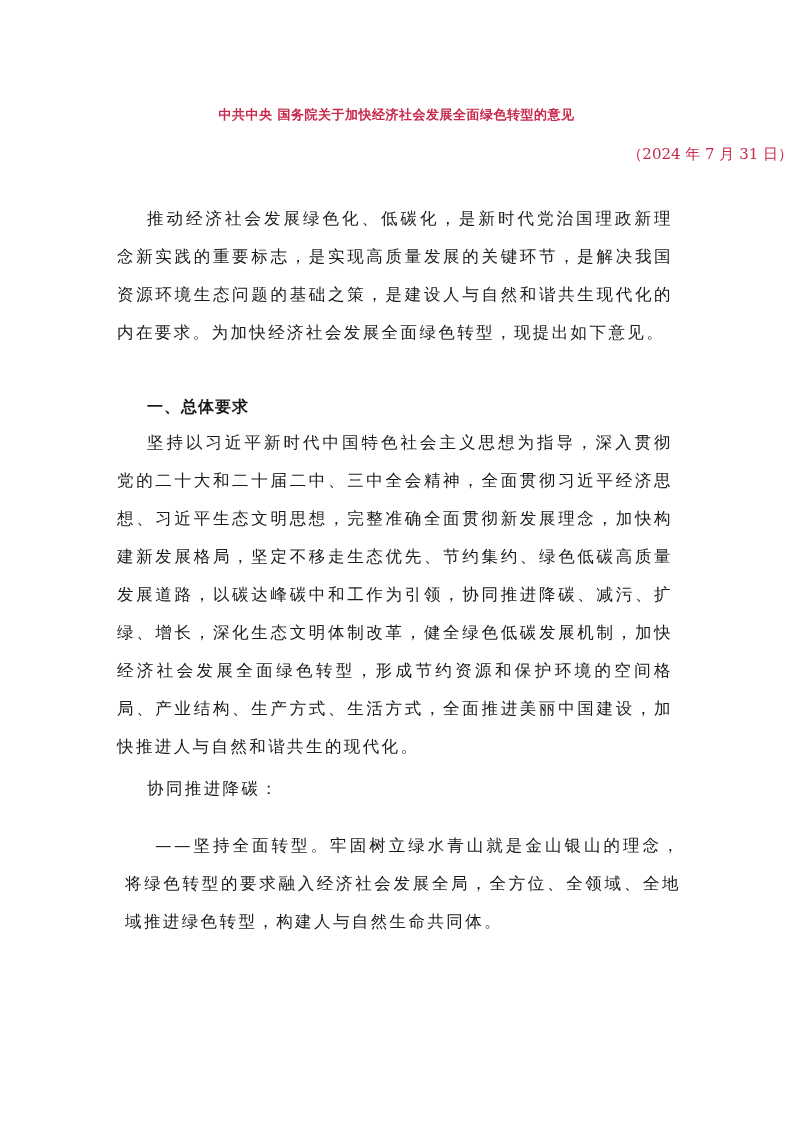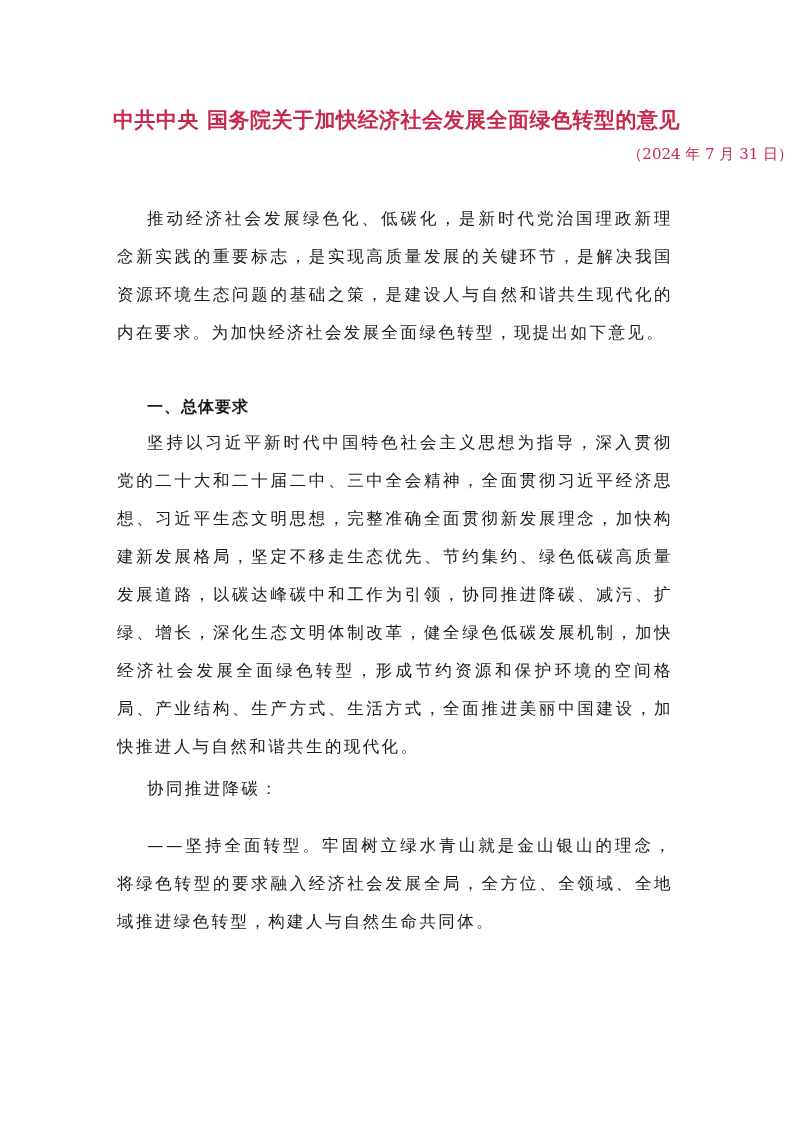--- a/index.html
+++ b/index.html
@@ -1,20 +1,20 @@
 <!DOCTYPE html>
 <html><head>
 <meta charset="utf-8">
 <style>
   html, body { margin: 0; padding: 0; background: #ffffff; }
   body { width: 793px; height: 1122px; position: relative; overflow: hidden;
          font-family: "DejaVu Sans", "Liberation Sans", sans-serif; color: #1a1a1a; }
   .page { position: absolute; left: 0; top: 0; width: 793px; height: 1122px; background: #fff; }
   .title { position: absolute; left: 0; width: 793px; top: 106px; text-align: center;
-           font-size: 21px; font-weight: bold; color: #c8284a; letter-spacing: 0.5px; }
+           font-size: 13px; font-weight: bold; color: #c8284a; letter-spacing: 0.5px; }
   .date { position: absolute; left: 0; width: 793px; top: 145px; text-align: right;
           font-size: 15px; color: #c8284a; font-family: "DejaVu Serif", "Liberation Serif", serif; }
   .body { position: absolute; left: 117px; width: 556px; }
   .para { margin: 0; font-size: 16.5px; line-height: 38px; text-indent: 30px;
           letter-spacing: 2.4px; text-align: justify; }
   .heading { margin: 0; font-size: 16px; font-weight: bold; line-height: 38px; text-indent: 30px; letter-spacing: 1px; }
 </style>
 </head>
 <body>
 
@@ -31,16 +31,16 @@
   </div>
 
   <div class="body" style="top:424px;">
     <p class="para">坚持以习近平新时代中国特色社会主义思想为指导，深入贯彻党的二十大和二十届二中、三中全会精神，全面贯彻习近平经济思想、习近平生态文明思想，完整准确全面贯彻新发展理念，加快构建新发展格局，坚定不移走生态优先、节约集约、绿色低碳高质量发展道路，以碳达峰碳中和工作为引领，协同推进降碳、减污、扩绿、增长，深化生态文明体制改革，健全绿色低碳发展机制，加快经济社会发展全面绿色转型，形成节约资源和保护环境的空间格局、产业结构、生产方式、生活方式，全面推进美丽中国建设，加快推进人与自然和谐共生的现代化。</p>
   </div>
 
   <div class="body" style="top:770px;">
     <p class="para">协同推进降碳：</p>
   </div>
 
-  <div class="body" style="top:827px;">
+  <div class="body" style="top:827px;margin-left:8px;">
     <p class="para">——坚持全面转型。牢固树立绿水青山就是金山银山的理念，将绿色转型的要求融入经济社会发展全局，全方位、全领域、全地域推进绿色转型，构建人与自然生命共同体。</p>
   </div>
 </div>
 
 </body></html>

